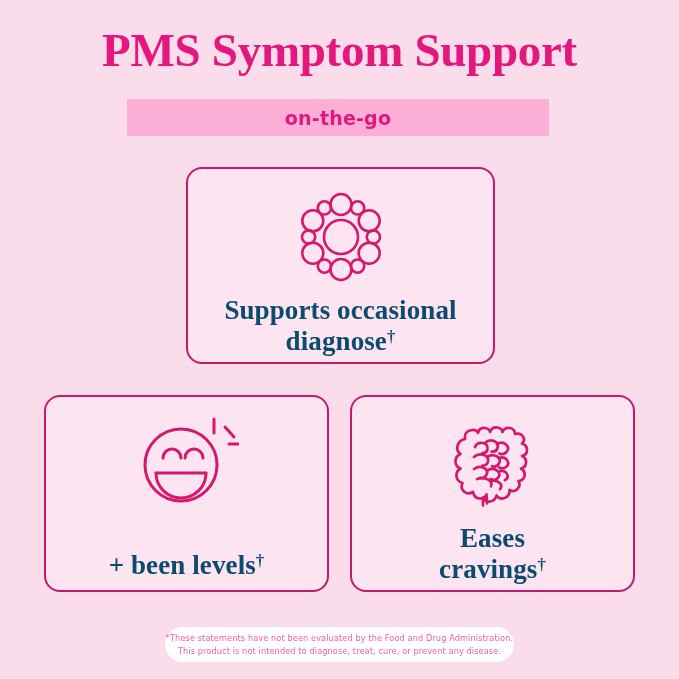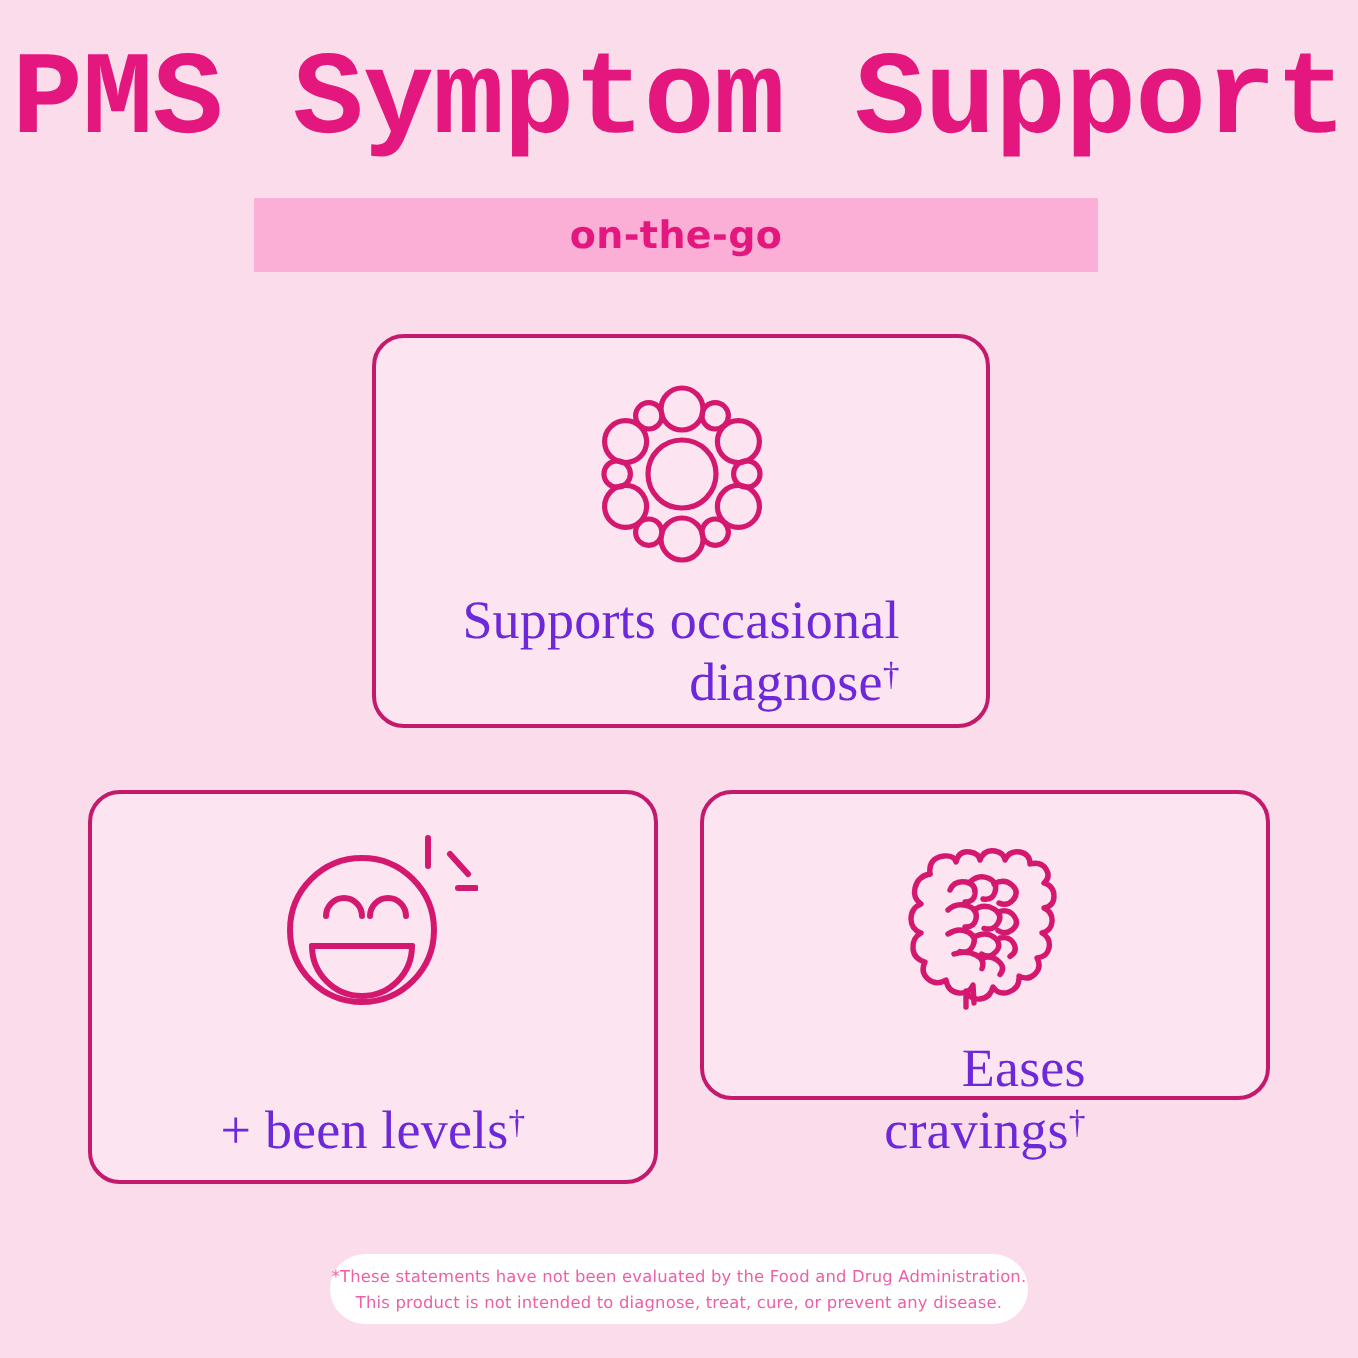--- a/index.html
+++ b/index.html
@@ -22,22 +22,22 @@
 
   
   .header {
     position: absolute;
     left: 0;
     top: 22px;
     width: 679px;
     text-align: center;
   }
   .title {
-    font-family: Liberation Mono, monospace;
-    font-size: 59px;
+    font-family: Liberation Serif, serif;
+    font-size: 47px;
     line-height: 57px;
     font-weight: 700;
     color: #e3177d;
     letter-spacing: -0.3px;
     margin: 0;
     white-space: nowrap;
   }
   .banner {
     position: absolute;
     left: 127px;
@@ -78,37 +78,38 @@
   .card-bl {
     left: 44px;
     top: 395px;
     width: 285px;
     height: 197px;
   }
   .card-br {
     left: 350px;
     top: 395px;
     width: 285px;
-    height: 155px;
+    height: 197px;
   }
   .icon-wrap {
     display: flex;
     align-items: center;
     justify-content: center;
   }
   .card-top .icon-wrap { margin-top: 18px; height: 100px; }
   .card-bl .icon-wrap  { margin-top: 12px; height: 104px; }
   .card-br .icon-wrap  { margin-top: 16px; height: 100px; }
 
   .card-label {
     font-family: "Liberation Serif", serif;
-    color: #6d28d9;
-    text-align: right;
+    color: #0c4a6e;
+    text-align: center;
     line-height: 1.13;
     letter-spacing: 0.1px;
+    font-weight: bold;
   }
   .card-top .card-label { font-size: 27px; margin-top: 8px; }
   .card-bl .card-label  { font-size: 27px; margin-top: 6px; }
   .card-br .card-label  { font-size: 27px; margin-top: 10px; }
   .card-label .dagger {
     font-size: 0.62em;
     vertical-align: 0.45em;
   }
 
   

